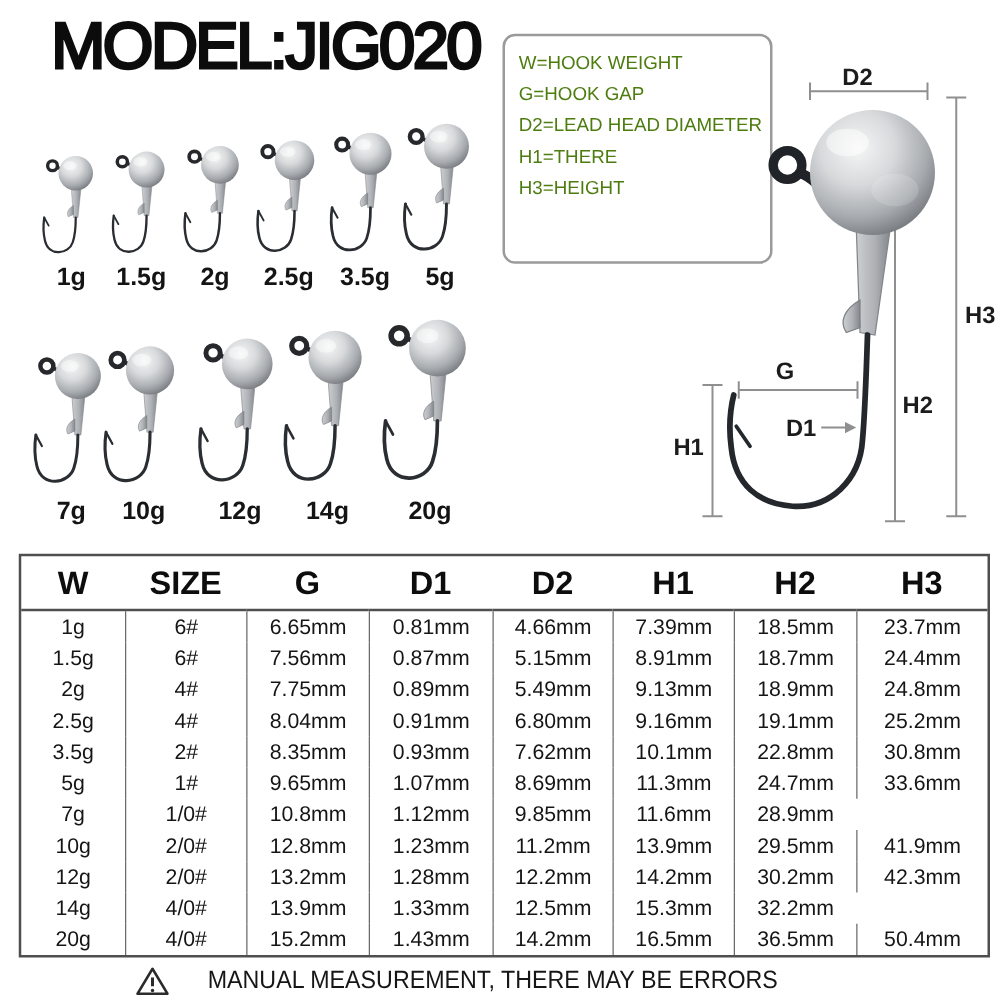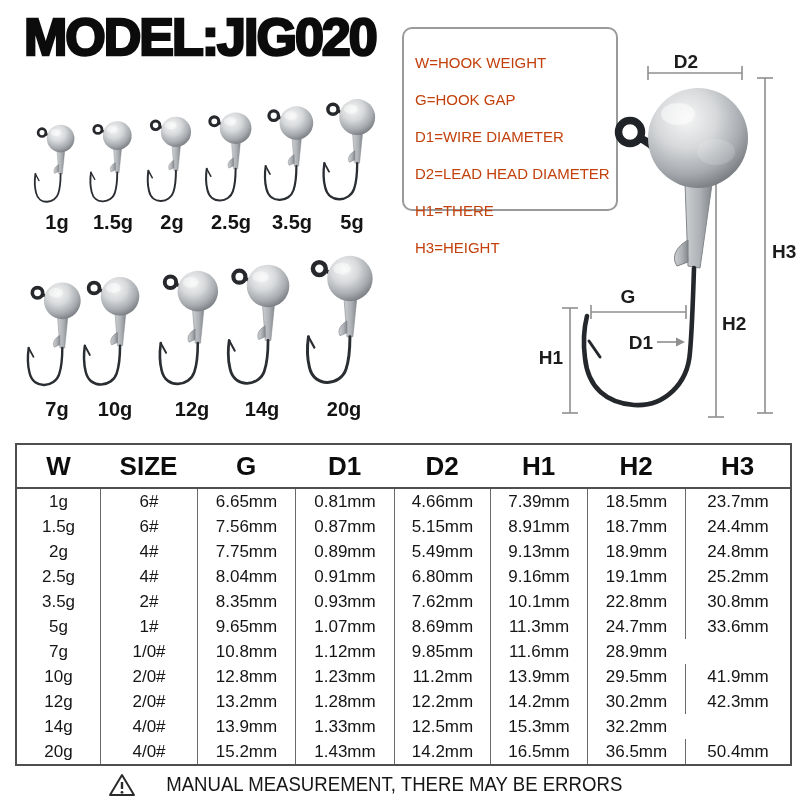--- a/index.html
+++ b/index.html
@@ -1,28 +1,28 @@
 <!DOCTYPE html>
 <html><head>
 <meta charset="utf-8">
 <style>
   html,body{margin:0;padding:0;}
   body{width:800px;height:800px;position:relative;background:#ffffff;
        font-family:"Liberation Sans", sans-serif;color:#111;overflow:hidden;}
 
   
   .title{position:absolute;left:24px;top:8px;width:360px;
-         font-size:52px;font-weight:bold;letter-spacing:-2px;line-height:58px;
-         color:#0c0c0c;-webkit-text-stroke:2.5px #0c0c0c;white-space:nowrap;}
+         font-size:52px;font-weight:normal;letter-spacing:-2px;line-height:58px;
+         color:#0c0c0c;-webkit-text-stroke:2.5px #0c0c0c;white-space:nowrap;text-align:right;}
 
   
   .legend{position:absolute;left:402px;top:27px;width:216px;height:184px;
           border:2px solid #9a9a9a;border-radius:10px;box-sizing:border-box;
           padding:9px 0 0 11px;}
-  .legend-line{font-size:15px;line-height:25px;color:#c2410c;white-space:nowrap;margin-top:12px;}
+  .legend-line{font-size:15px;line-height:25px;color:#4d7c0f;white-space:nowrap;}
 
   
   .jig{position:absolute;}
   .jig svg{display:block;}
   .jig-label{position:absolute;width:70px;text-align:center;
              font-size:20px;font-weight:bold;color:#141414;}
 
   
   .diagram{position:absolute;left:528px;top:30px;}
   .dim{stroke:#8f8f8f;stroke-width:1.6;fill:none;}
@@ -72,21 +72,20 @@
       <path d="M14,100 L20,111" fill="none" stroke="#2a2d31" stroke-width="2.2" stroke-linecap="round"></path>
     </symbol>
   </defs>
 </svg>
 
 <div class="title">MODEL:JIG020</div>
 
 <div class="legend" id="legend-box">
     <div class="legend-line">W=HOOK WEIGHT</div>
     <div class="legend-line">G=HOOK GAP</div>
-    <div class="legend-line">D1=WIRE DIAMETER</div>
     <div class="legend-line">D2=LEAD HEAD DIAMETER</div>
     <div class="legend-line">H1=THERE</div>
     <div class="legend-line">H3=HEIGHT</div>
   </div>
 
 <div id="jig-area">
     <div class="jig" style="left: 27px; top: 114px;">
       <svg width="60" height="96" viewBox="0 0 100 160">
         <use href="#jig" xlink:href="#jig"></use>
       </svg>

